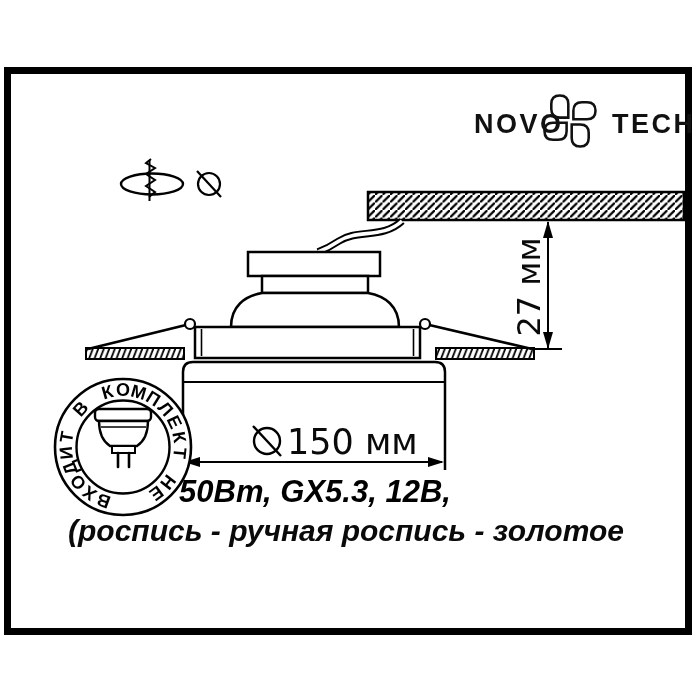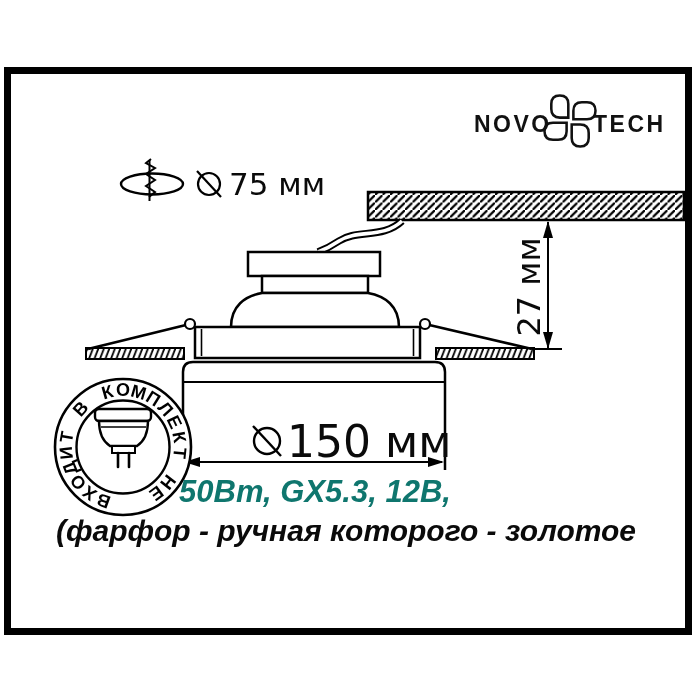--- a/index.html
+++ b/index.html
@@ -4,26 +4,26 @@
 <style>
   html,body{margin:0;padding:0;background:#ffffff;}
   .stage{position:relative;width:700px;height:700px;background:#ffffff;overflow:hidden;
          font-family:"Liberation Sans", sans-serif;color:#000;}
   .stage svg{position:absolute;left:0;top:0;}
   .abs{position:absolute;white-space:nowrap;}
   .dimlabel{font-family:"DejaVu Sans","Liberation Sans",sans-serif;font-weight:normal;color:#0a0a0a;}
   .label75{left:229px;top:166px;font-size:31px;line-height:36px;}
   .label27{left:459px;top:267px;width:140px;height:40px;font-size:32px;line-height:40px;
            text-align:center;transform:rotate(-90deg);}
-  .label150{left:287px;top:422px;font-size:44px;line-height:40px;}
-  .logo{font-weight:bold;color:#111;font-size:23px;letter-spacing:2.5px;line-height:24px;}
+  .label150{left:287px;top:422px;font-size:35px;line-height:40px;}
+  .logo{font-weight:bold;color:#111;font-size:27px;letter-spacing:2.5px;line-height:24px;}
   .logo-novo{left:474px;top:112px;width:72px;text-align:right;}
-  .logo-tech{left:593px;top:112px;}
+  .logo-tech{left:612px;top:112px;}
   .spec1{left:110px;top:474px;width:410px;text-align:center;
-         font-size:31px;font-weight:bold;font-style:italic;color:#0f766e;}
+         font-size:31px;font-weight:bold;font-style:italic;color:#000000;}
   .para{left:44px;top:512px;width:604px;text-align:center;
         font-size:30px;font-weight:bold;font-style:italic;line-height:38px;color:#0a0a0a;}
 </style>
 </head>
 <body>
 
 <div class="stage">
 
   <svg width="700" height="700" viewBox="0 0 700 700">
     <defs>
@@ -138,21 +138,20 @@
         <rect x="112" y="446" width="23" height="7" stroke-width="2"></rect>
         <line x1="118" y1="453" x2="118" y2="467" stroke-width="2.6" stroke-linecap="round"></line>
         <line x1="129" y1="453" x2="129" y2="467" stroke-width="2.6" stroke-linecap="round"></line>
       </g>
     </g>
   </svg>
 
   <div class="abs logo logo-novo">NOVO</div>
   <div class="abs logo logo-tech">TECH</div>
 
-  <div class="abs dimlabel label75">75 мм</div>
   <div class="abs dimlabel label27">27 мм</div>
   <div class="abs dimlabel label150">150 мм</div>
 
   <div class="abs spec1">50Вт, GX5.3, 12В,</div>
   <div class="abs para">
-    <div>(фарфор - ручная которого - золотое</div>
+    <div>(роспись - ручная роспись - золотое</div>
   </div>
 </div>
 
 </body></html>

